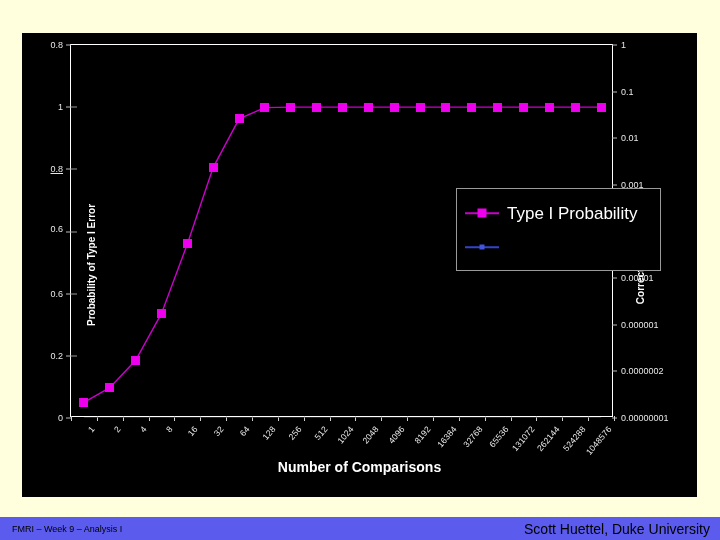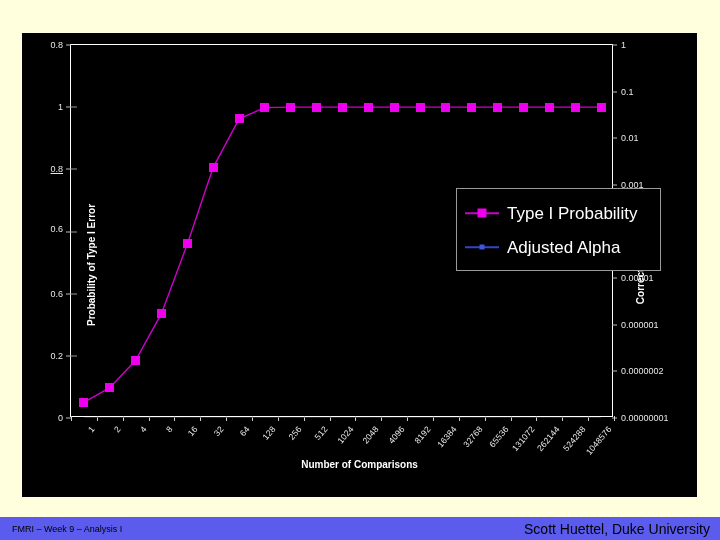--- a/index.html
+++ b/index.html
@@ -121,21 +121,21 @@
     font-size: 10px;
     font-weight: bold;
     white-space: nowrap;
   }
   #xlabel {
     position: absolute;
     left: 0; right: 0;
     top: 426px;
     text-align: center;
     color: #FFFFFF;
-    font-size: 10px;
+    font-size: 14px;
     font-weight: bold;
   }
 
   
   #series-svg {
     position: absolute; inset: 0;
     overflow: visible;
   }
   .marker {
     position: absolute;
@@ -342,21 +342,20 @@
               <span class="kline" style="background:#CC00CC"></span>
               <span class="kmark" style="background:#EE00EE"></span>
             </span>
             <span class="legend-text">Type I Probability</span>
           </div>
           <div class="legend-row">
             <span class="legend-key">
               <span class="kline" style="background:#3344CC"></span>
               <span class="kmark" style="background:#4455DD;width:5px;height:5px;"></span>
             </span>
-            <span class="legend-text">Adjusted Alpha</span>
           </div>
         </div>
 
       </div>
     </div>
   </div>
 
   <div id="footer-bar">
     <span id="footer-left">FMRI – Week 9 – Analysis I</span>
     <span id="footer-right">Scott Huettel, Duke University</span>

